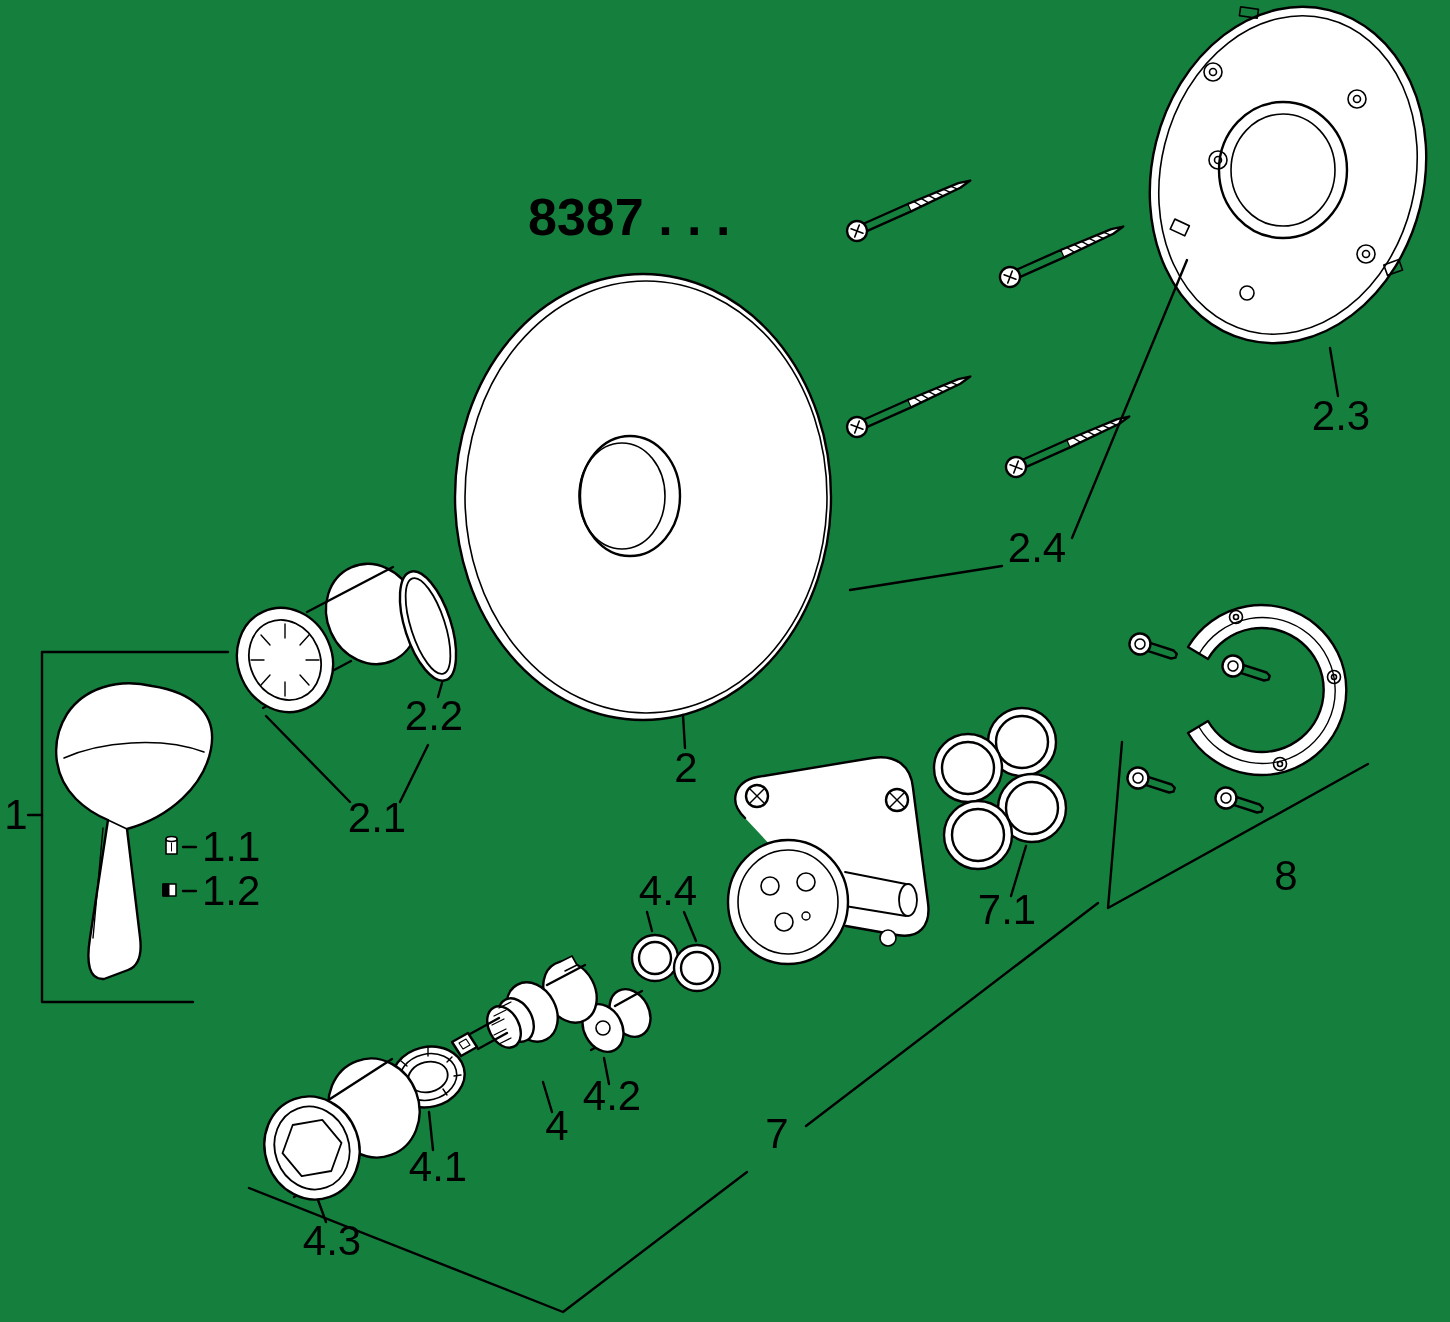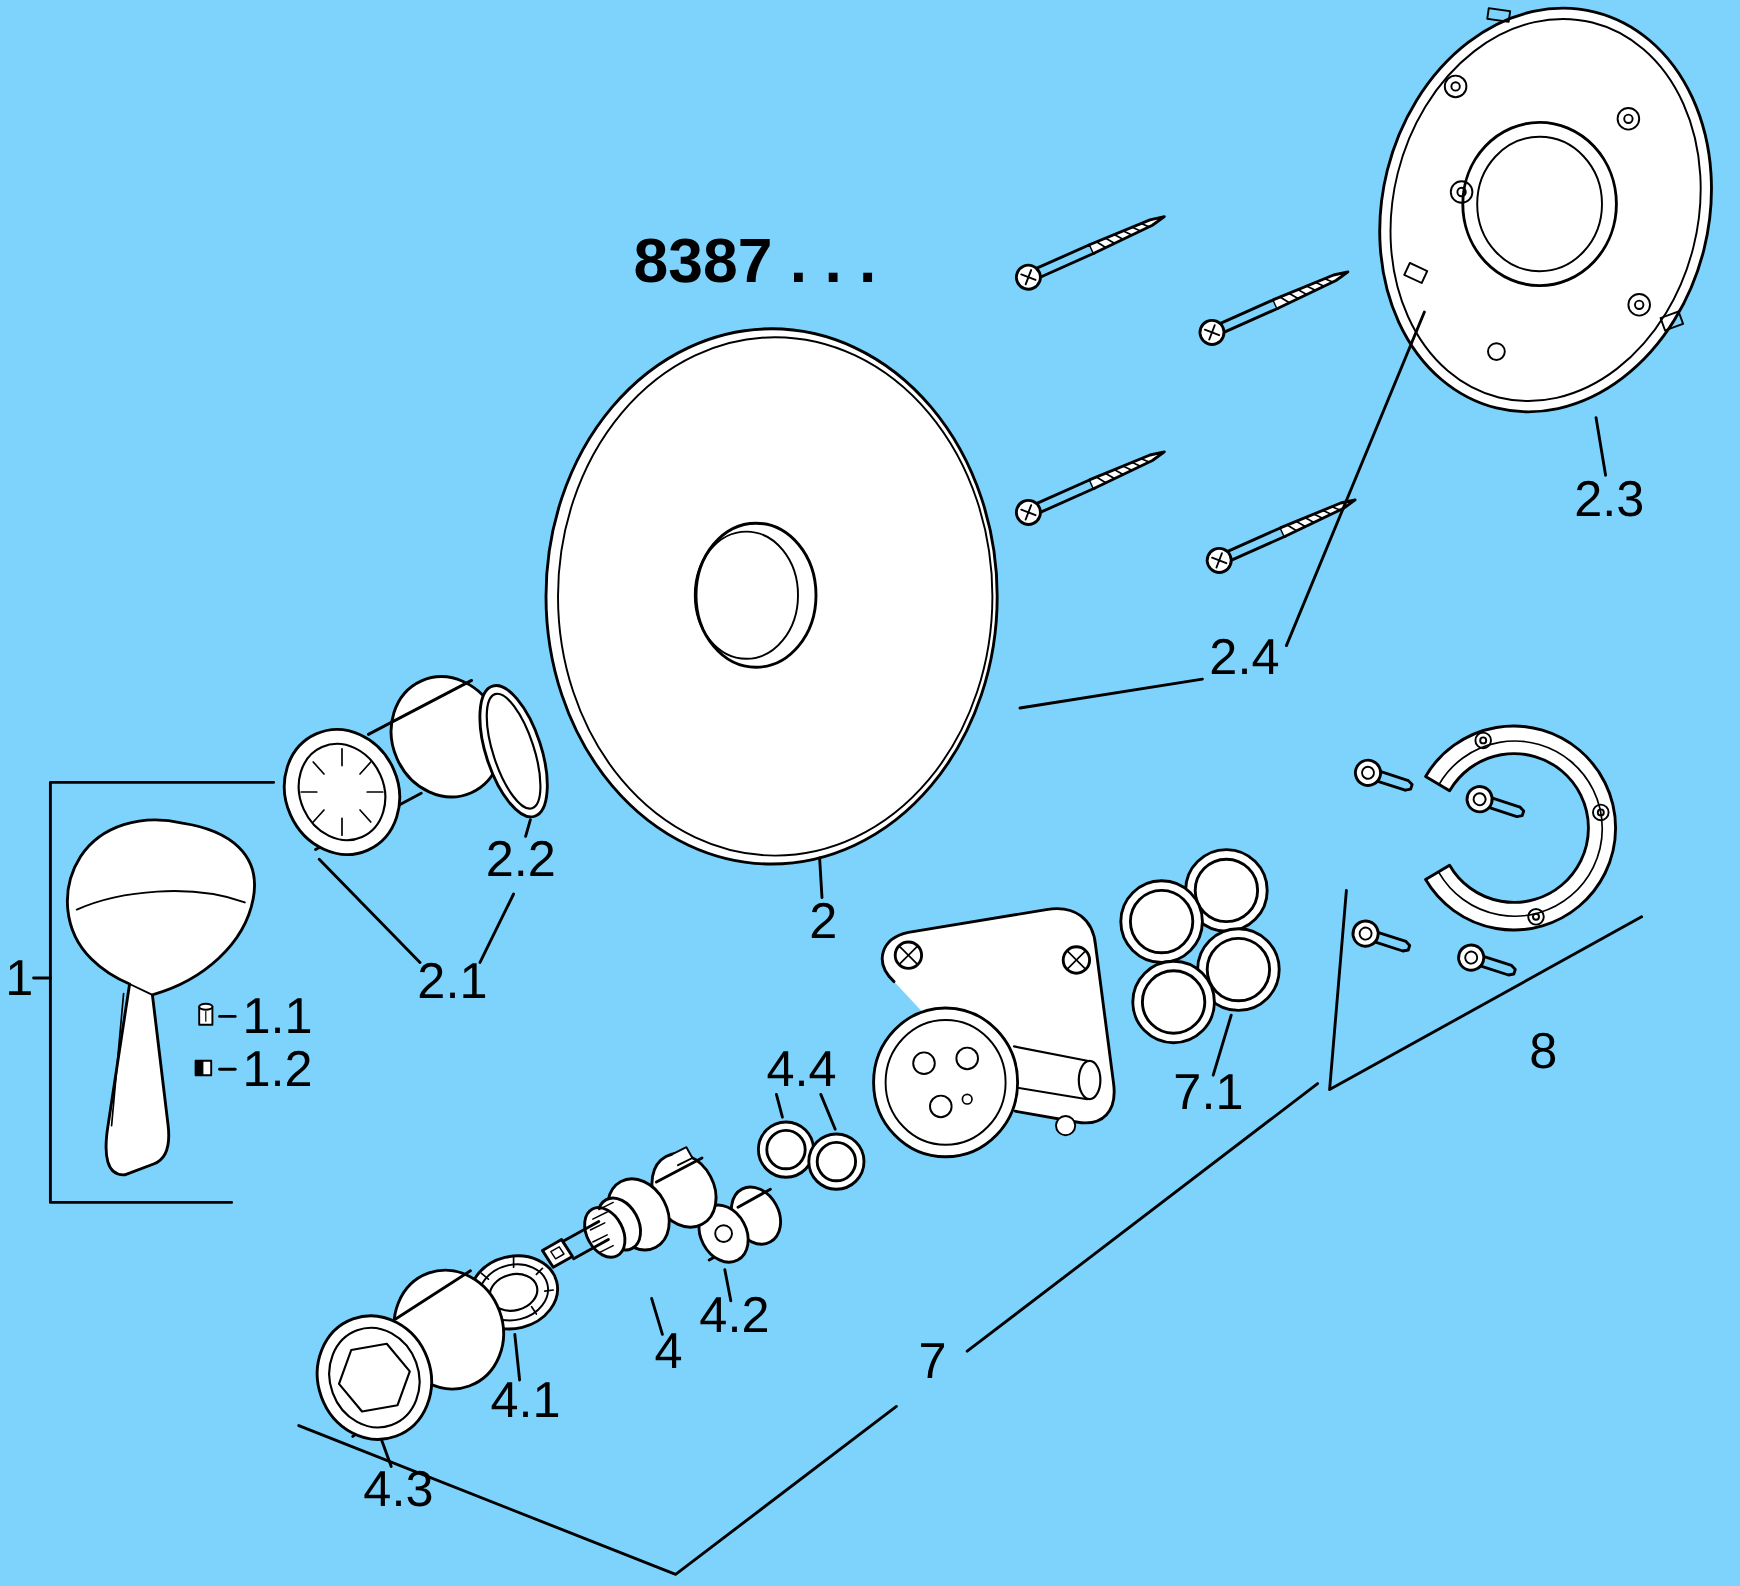--- a/index.html
+++ b/index.html
@@ -1,16 +1,16 @@
 <!DOCTYPE html>
 <html><head>
 <meta charset="utf-8">
 <style>
   html,body{margin:0;padding:0;background:#ffffff;}
-  .stage{position:relative;width:1450px;height:1322px;background:#7dd3fc;overflow:hidden;
+  .stage{position:relative;width:1450px;height:1322px;background:#15803d;overflow:hidden;
          font-family:"Liberation Sans",sans-serif;}
   svg{display:block;}
   text{stroke:none;fill:#000;}
   .lbl{font-family:"Liberation Sans",sans-serif;font-size:42px;fill:#000;}
   .ttl{font-family:"Liberation Sans",sans-serif;font-size:52px;font-weight:bold;fill:#000;}
 </style>
 </head>
 <body>
 
 <div class="stage">

